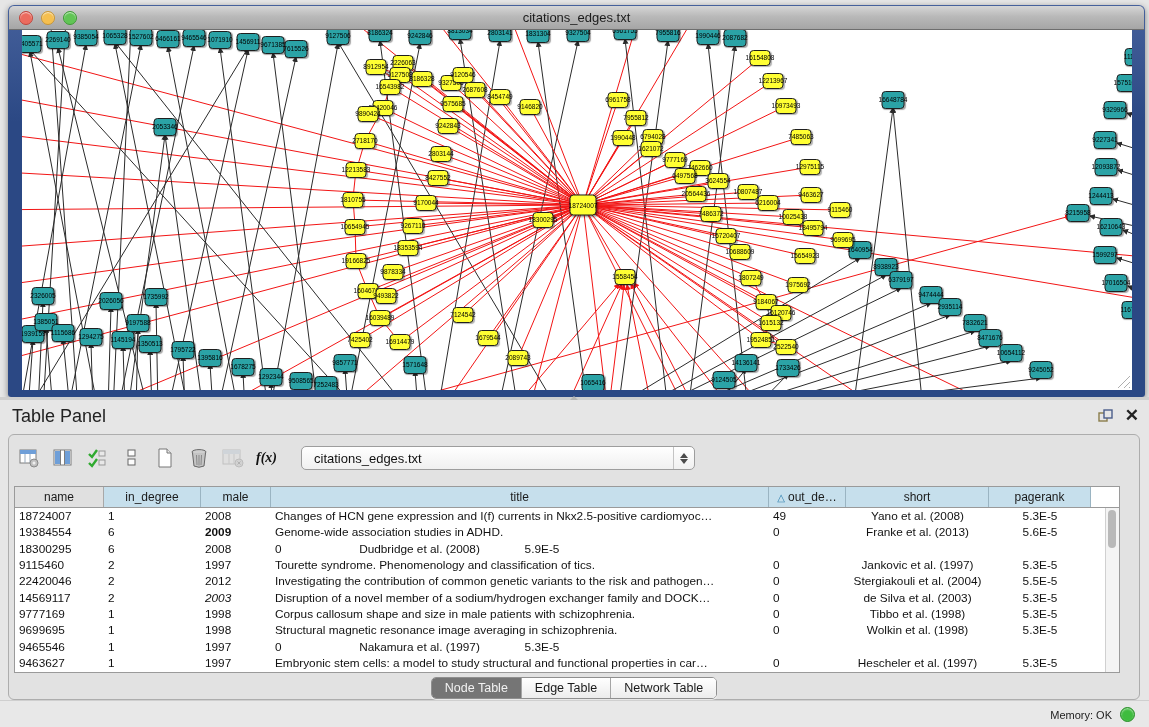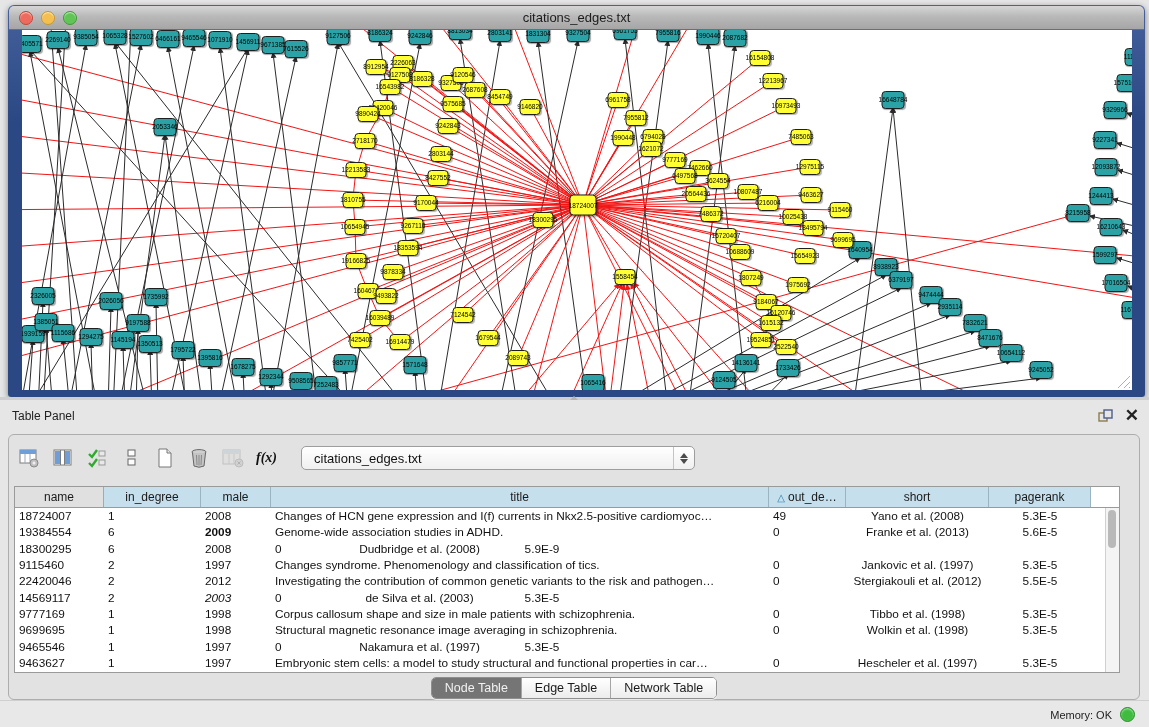--- a/index.html
+++ b/index.html
@@ -31,21 +31,21 @@
   .gnode.h{width:25px;height:19px;background:#ffff33;z-index:3;box-shadow:1px 1px 2px rgba(0,0,0,.4)}
   .grip{position:absolute;right:2px;bottom:2px;width:14px;height:14px;
         background:repeating-linear-gradient(135deg,transparent 0 3px,#9a9a9a 3px 4px);
         clip-path:polygon(100% 0,100% 100%,0 100%);opacity:.8}
   
   .splitter{position:absolute;left:0;top:397px;width:1149px;height:3px;background:#cfcfcf}
   .split-handle{position:absolute;left:568px;top:396px;width:12px;height:6px;
         background:#b5b5b5;clip-path:polygon(50% 0,100% 100%,0 100%)}
   .phead{position:absolute;left:0;top:400px;width:1149px;height:32px;background:#e6e6e6;
         display:flex;align-items:center}
-  .phead-title{font-size:12px;color:#222;margin-left:12px}
+  .phead-title{font-size:18px;color:#222;margin-left:12px}
   .phead-icons{margin-left:auto;margin-right:10px;display:flex;align-items:center;gap:12px}
   .xclose{font-size:17px;font-weight:bold;color:#222;line-height:14px;cursor:default}
   
   .panel{position:absolute;left:8px;top:434px;width:1132px;height:266px;
         background:#e2e2e2;border:1px solid #adadad;border-radius:6px;box-sizing:border-box}
   .toolbar{position:absolute;left:6px;top:8px;height:30px;display:flex;align-items:center;gap:7px}
   .tbtn{width:27px;height:26px;display:flex;align-items:center;justify-content:center}
   .fx{font-family:"Liberation Serif",serif;font-style:italic;font-weight:bold;font-size:14px;color:#111}
   .combo{margin-left:14px;width:392px;height:22px;background:linear-gradient(#fff,#f0f0f0);
         border:1px solid #9d9d9d;border-radius:5px;display:flex;align-items:center;
@@ -567,44 +567,45 @@
           <div class="td l" style="width: 77px;">0</div>
           <div class="td c" style="width: 143px;">Franke et al. (2013)</div>
           <div class="td c" style="width: 102px;">5.6E-5</div>
         </div>
         <div class="trow">
           <div class="td l" style="width: 89px;">18300295</div>
           <div class="td l" style="width: 97px;">6</div>
           <div class="td l" style="width: 70px;">2008</div>
           <div class="td l" style="width: 77px;">0</div>
           <div class="td c" style="width: 143px;">Dudbridge et al. (2008)</div>
-          <div class="td c" style="width: 102px;">5.9E-9</div>
+          <div class="td c" style="width: 102px;">5.9E-5</div>
         </div>
         <div class="trow">
           <div class="td l" style="width: 89px;">9115460</div>
           <div class="td l" style="width: 97px;">2</div>
           <div class="td l" style="width: 70px;">1997</div>
-          <div class="td l" style="width: 498px;">Changes syndrome. Phenomenology and classification of tics.</div>
+          <div class="td l" style="width: 498px;">Tourette syndrome. Phenomenology and classification of tics.</div>
           <div class="td l" style="width: 77px;">0</div>
           <div class="td c" style="width: 143px;">Jankovic et al. (1997)</div>
           <div class="td c" style="width: 102px;">5.3E-5</div>
         </div>
         <div class="trow">
           <div class="td l" style="width: 89px;">22420046</div>
           <div class="td l" style="width: 97px;">2</div>
           <div class="td l" style="width: 70px;">2012</div>
           <div class="td l" style="width: 498px;">Investigating the contribution of common genetic variants to the risk and pathogen…</div>
           <div class="td l" style="width: 77px;">0</div>
-          <div class="td c" style="width: 143px;">Stergiakouli et al. (2012)</div>
+          <div class="td c" style="width: 143px;">Stergiakouli et al. (2004)</div>
           <div class="td c" style="width: 102px;">5.5E-5</div>
         </div>
         <div class="trow">
           <div class="td l" style="width: 89px;">14569117</div>
           <div class="td l" style="width: 97px;">2</div>
           <div class="td l" style="width: 70px; font-style: italic;">2003</div>
+          <div class="td l" style="width: 498px;">Disruption of a novel member of a sodium/hydrogen exchanger family and DOCK…</div>
           <div class="td l" style="width: 77px;">0</div>
           <div class="td c" style="width: 143px;">de Silva et al. (2003)</div>
           <div class="td c" style="width: 102px;">5.3E-5</div>
         </div>
         <div class="trow">
           <div class="td l" style="width: 89px;">9777169</div>
           <div class="td l" style="width: 97px;">1</div>
           <div class="td l" style="width: 70px;">1998</div>
           <div class="td l" style="width: 498px;">Corpus callosum shape and size in male patients with schizophrenia.</div>
           <div class="td l" style="width: 77px;">0</div>

